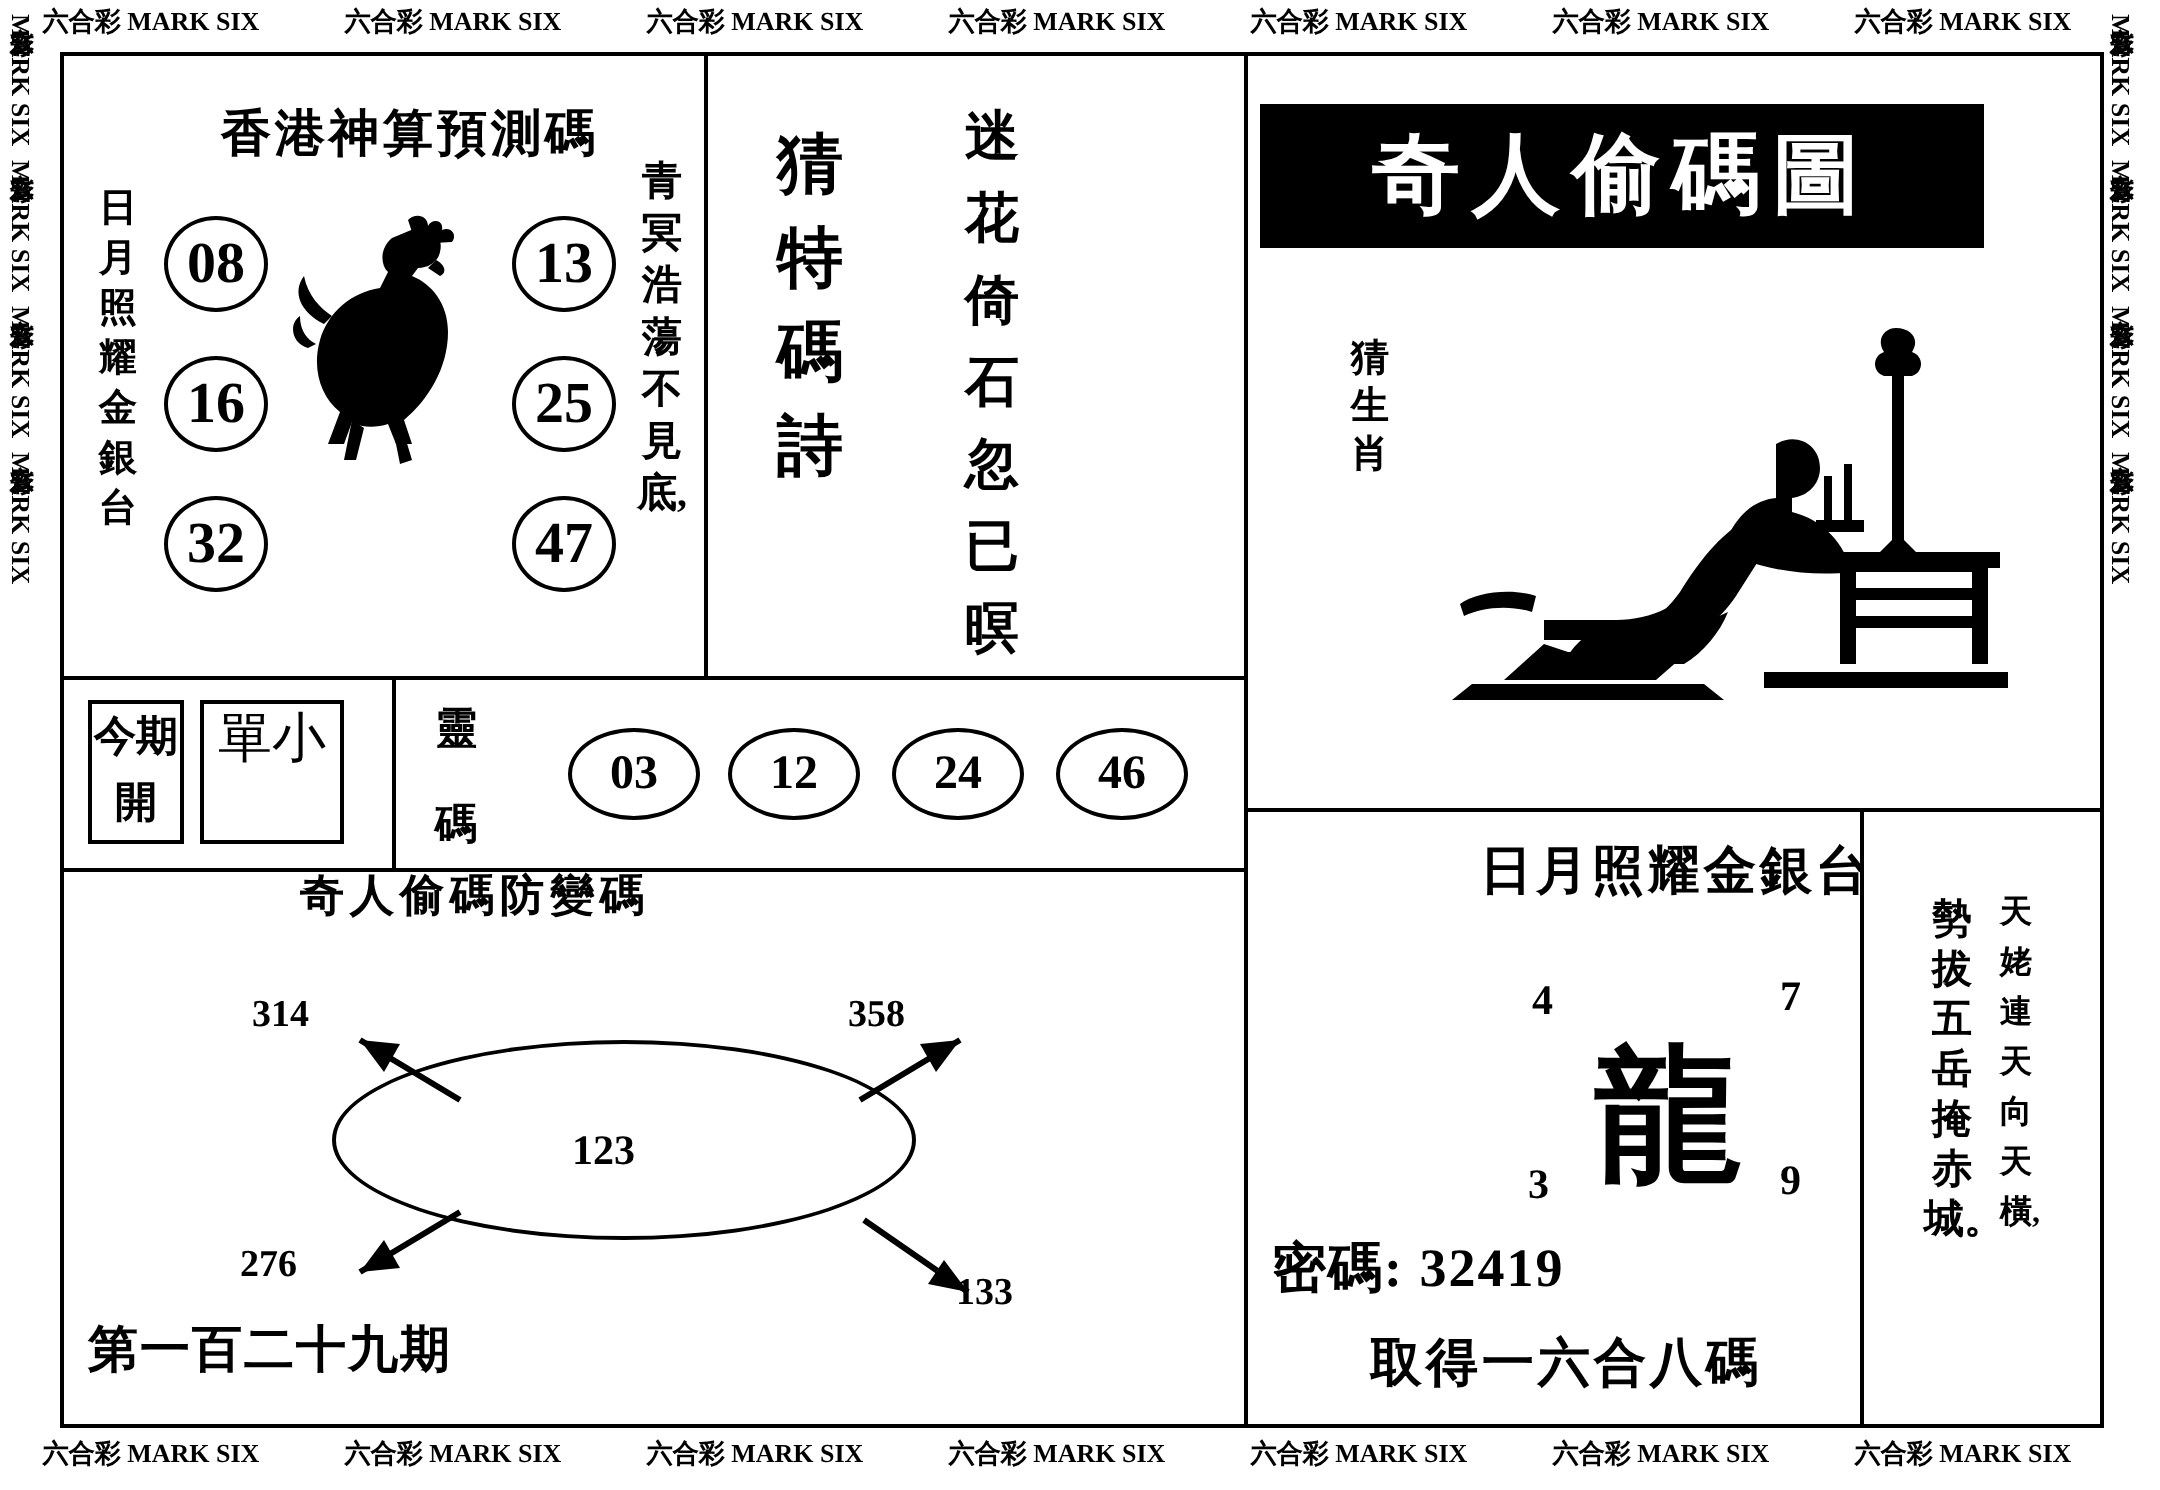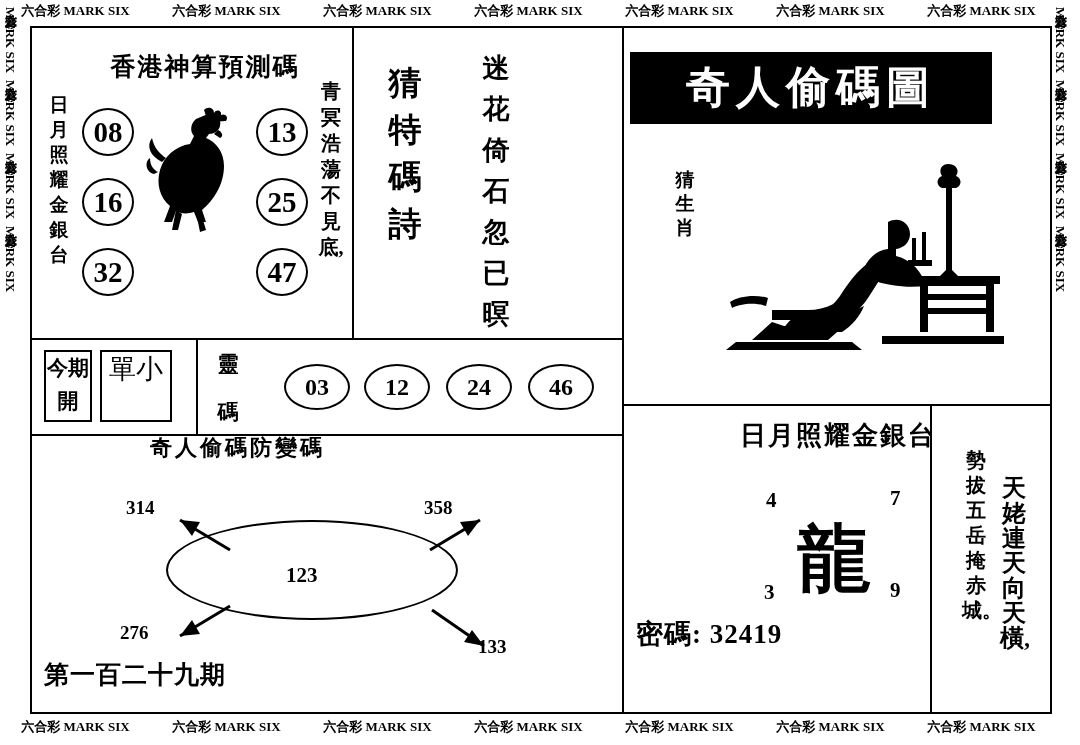--- a/index.html
+++ b/index.html
@@ -193,22 +193,22 @@
   }
   .qude{
     position:absolute;left:636px;top:664px;width:294px;
     font-size:26px;font-weight:bold;text-align:center;letter-spacing:2px;
   }
   .poem-right{
     position:absolute;left:962px;top:448px;width:28px;
     font-size:20px;line-height:25px;text-align:center;font-weight:bold;
   }
   .poem-right2{
-    position:absolute;left:1000px;top:476px;width:28px;
-    font-size:24px;line-height:25px;text-align:center;font-weight:bold;
+    position:absolute;left:1000px;top:444px;width:28px;
+    font-size:16px;line-height:25px;font-weight:bold;
   }
 
   
   .diagram{position:absolute;left:120px;top:480px;width:420px;height:180px;}
 </style>
 </head>
 <body>
 
 <div class="page">
 
@@ -332,16 +332,17 @@
     <path d="M18 142 C26 136 44 134 56 138 L54 146 C42 142 28 144 20 148 Z" fill="#000"></path>
   </svg>
 
   <div class="ling-ba">日月照耀金銀台</div>
   <div class="dragon">龍</div>
   <div class="corner c4">4</div>
   <div class="corner c7">7</div>
   <div class="corner c3">3</div>
   <div class="corner c9">9</div>
   <div class="mima">密碼: 32419</div>
+  <div class="qude">取得一六合八碼</div>
   <div class="poem-right">勢拔五岳掩赤城。</div>
   <div class="poem-right2">天姥連天向天橫,</div>
 
 </div>
 
 </body></html>

